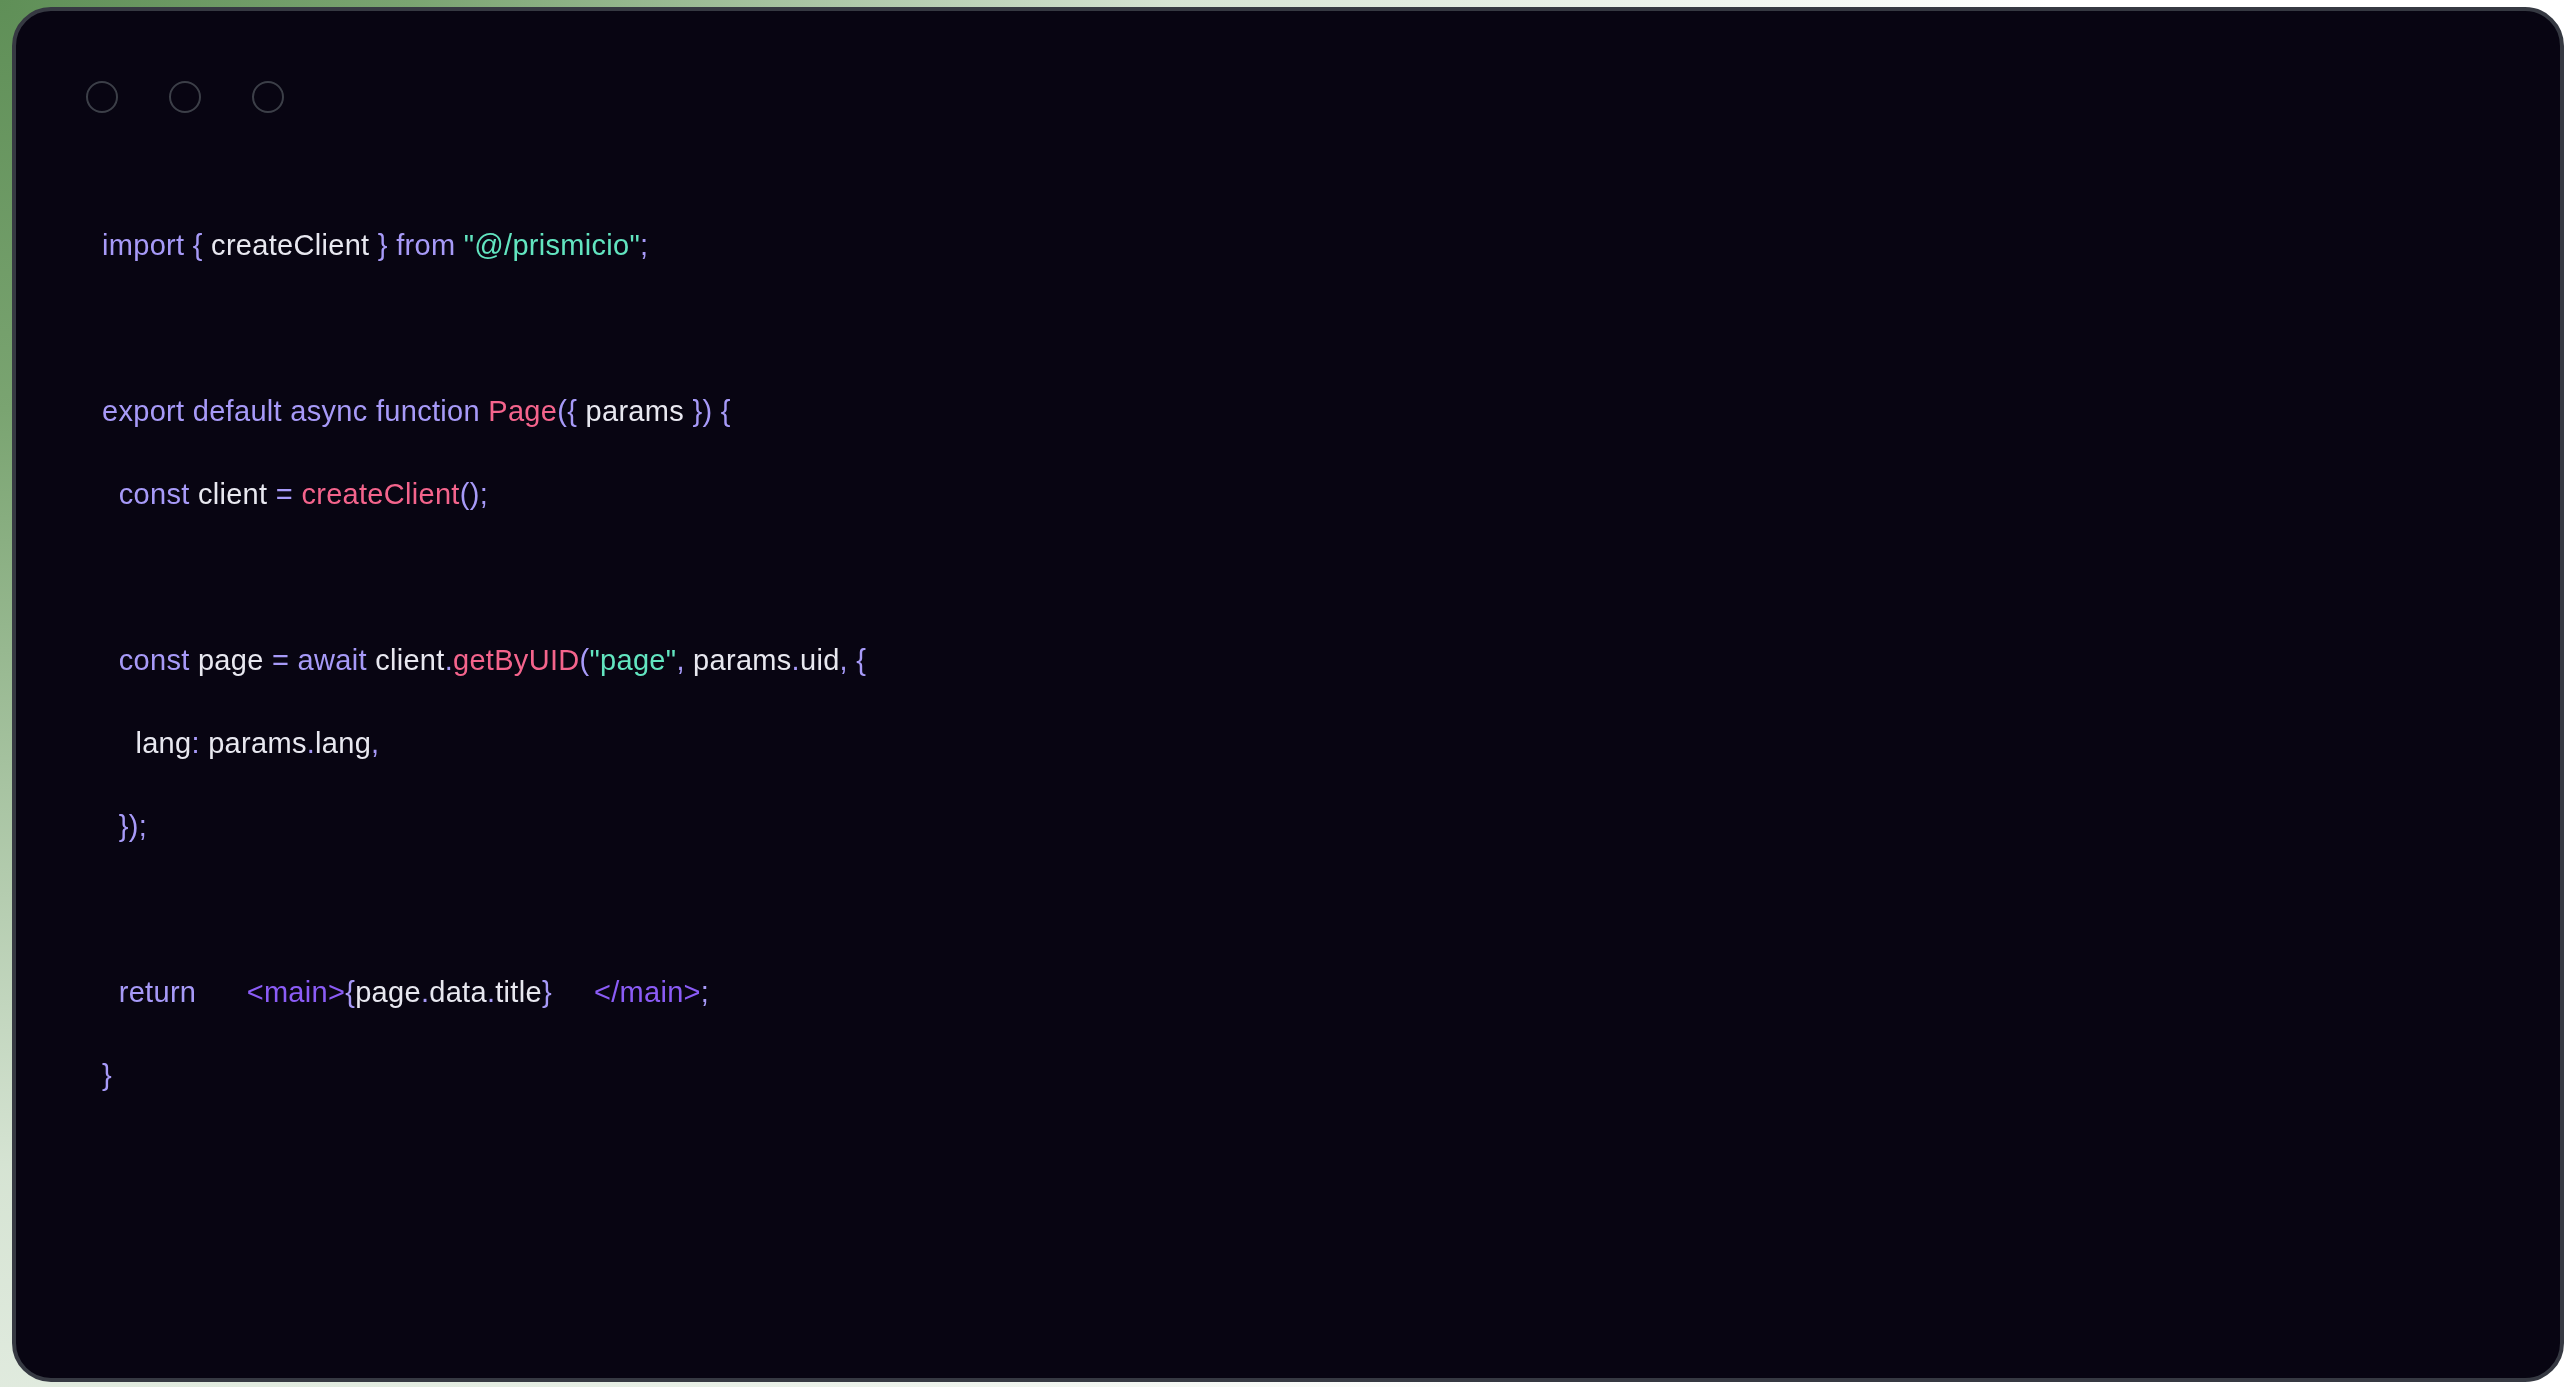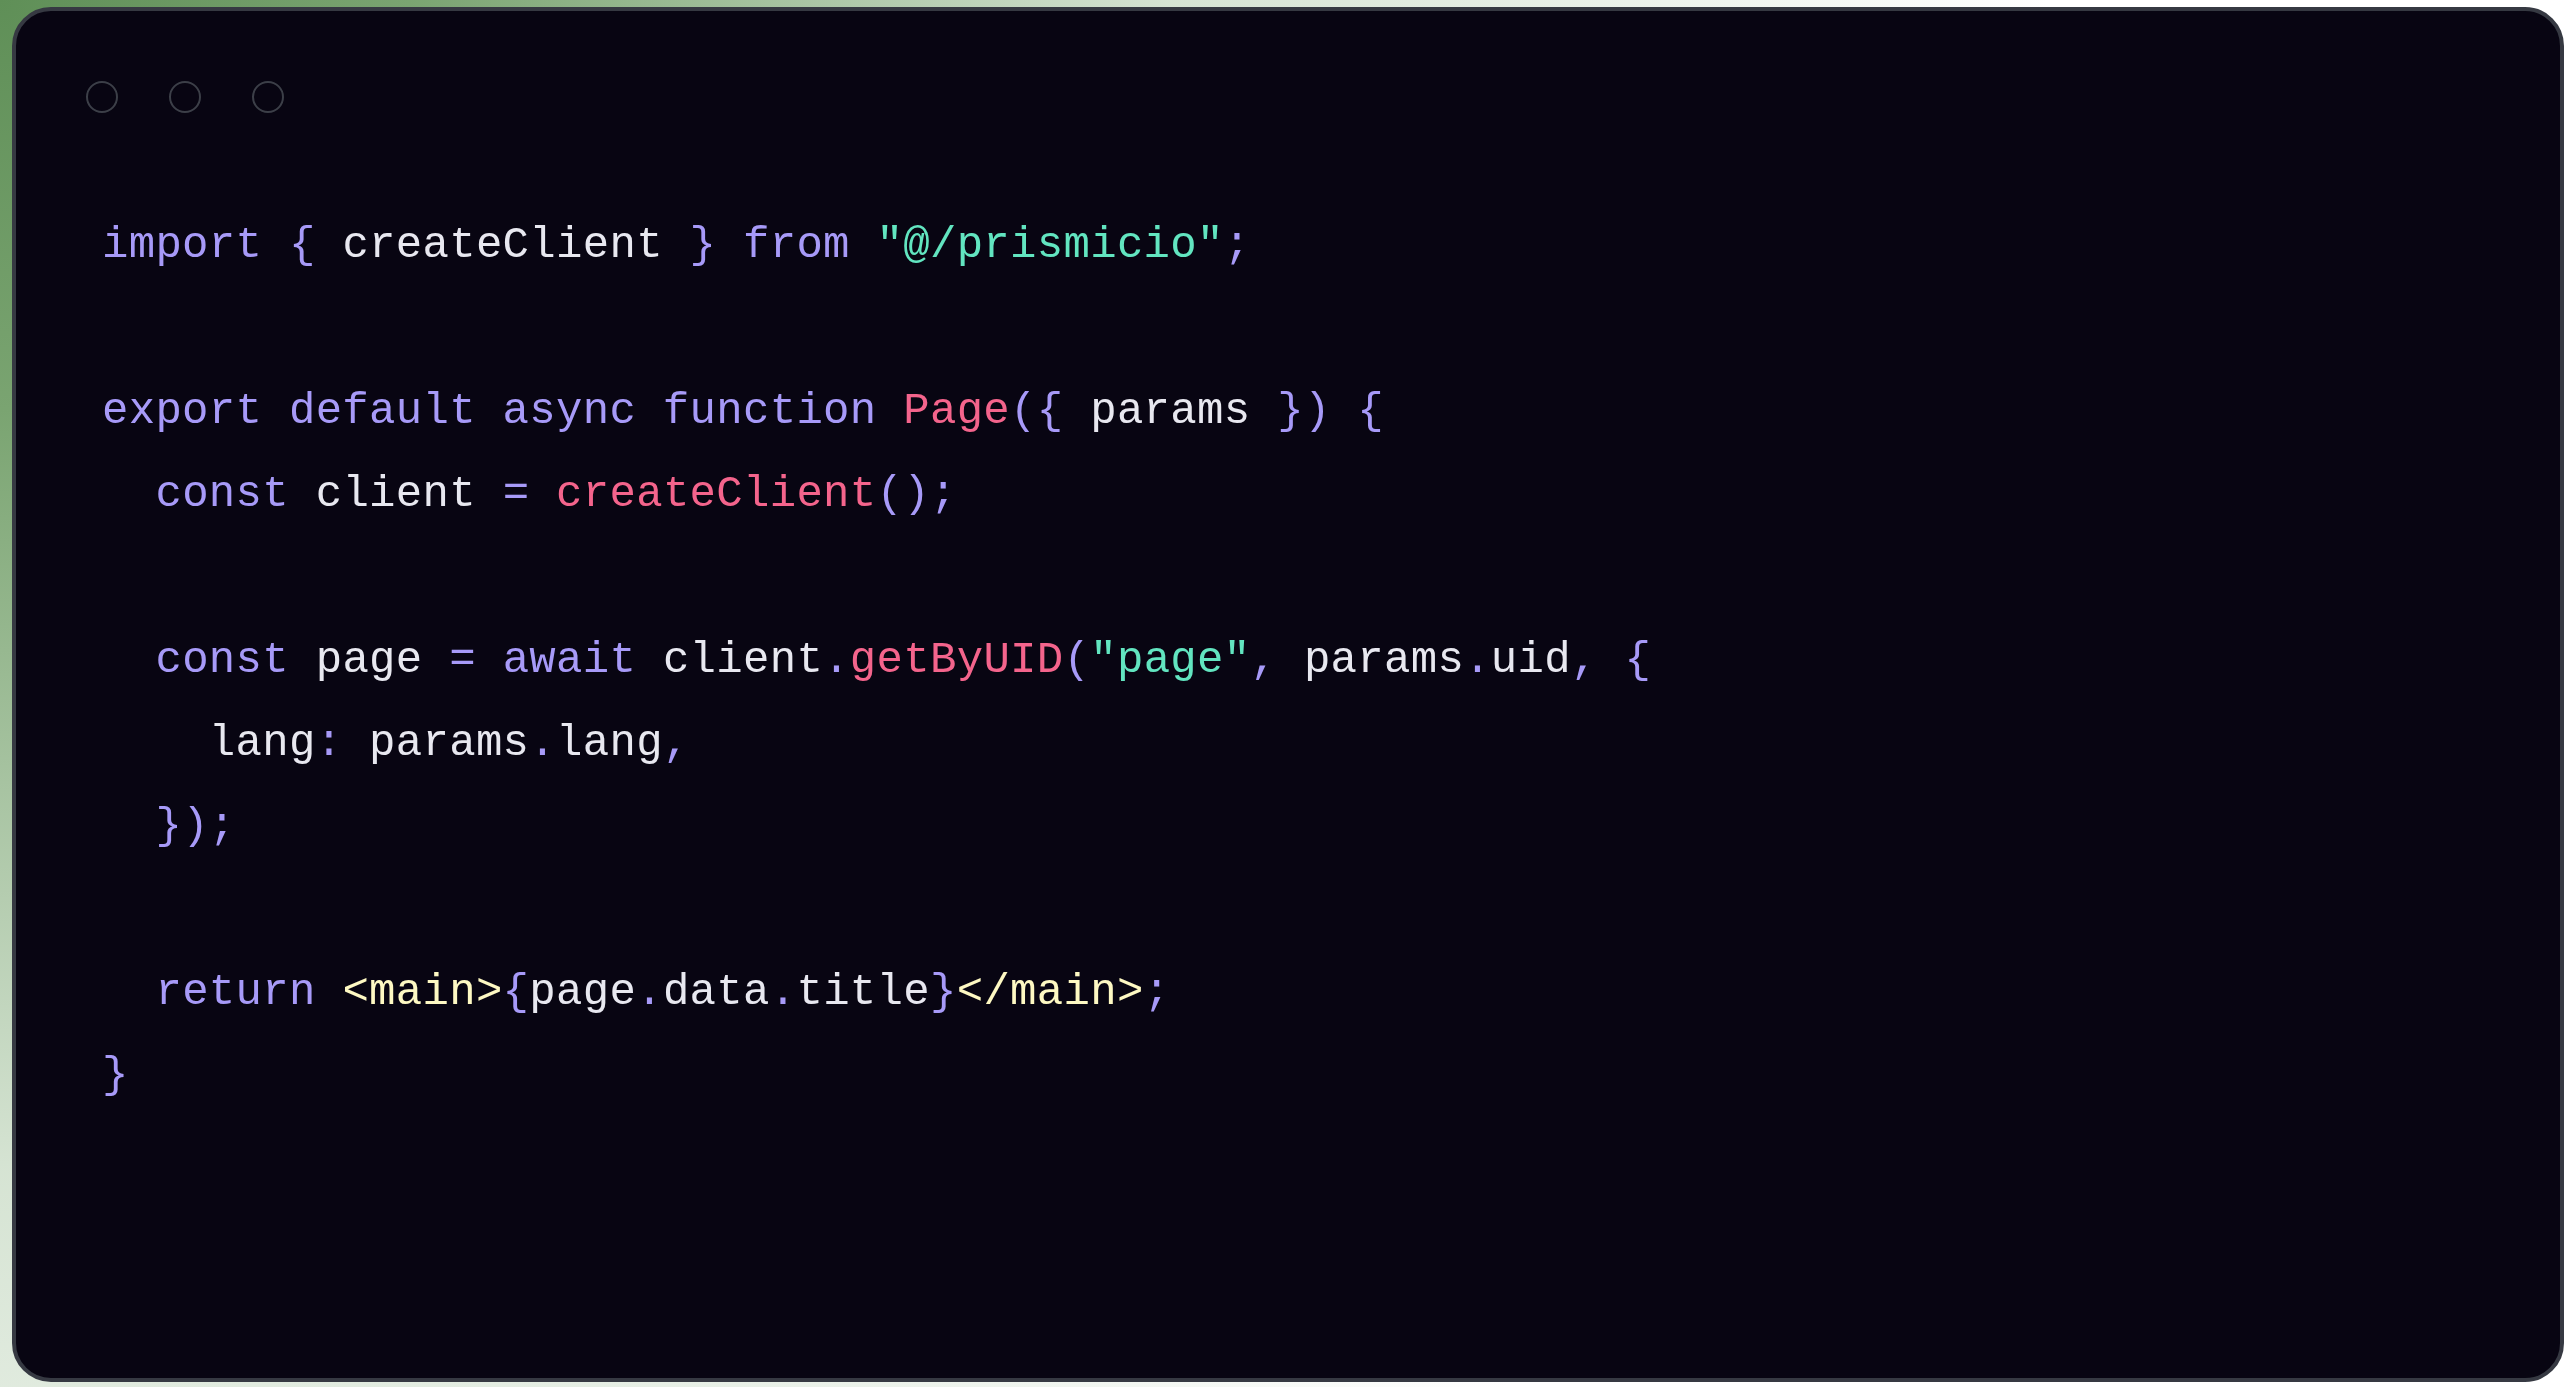--- a/index.html
+++ b/index.html
@@ -54,22 +54,22 @@
     background: transparent;
   }
 
   
   #code-area {
     position: absolute;
     left: 86px;
     top: 193px;
     right: 40px;
     bottom: 27px;
-    font-family: Liberation Mono, monospace;
-    font-size: 44px;
+    font-family: Liberation Sans, sans-serif;
+    font-size: 29px;
     line-height: 83px;
     letter-spacing: 0.3px;
     white-space: pre;
     color: #e6e6ef;
     -webkit-font-smoothing: antialiased;
   }
 
   .code-line {
     height: 83px;
     display: block;
@@ -78,21 +78,21 @@
   .code-line.blank {
     height: 83px;
   }
 
   
   .tok-kw   { color: #a79af8; }  
   .tok-punc { color: #a79af8; }
   .tok-str  { color: #62e5c0; }
   .tok-fn   { color: #f4648c; }
   .tok-var  { color: #e8e8f0; }
-  .tok-tag  { color: #fef9c3; }
+  .tok-tag  { color: #8b5cf6; margin-left: 42px; }
 </style>
 </head>
 <body>
 
 <div id="canvas">
 
   <div id="code-window">
 
     <div id="window-controls">
       <div class="win-dot"></div>

